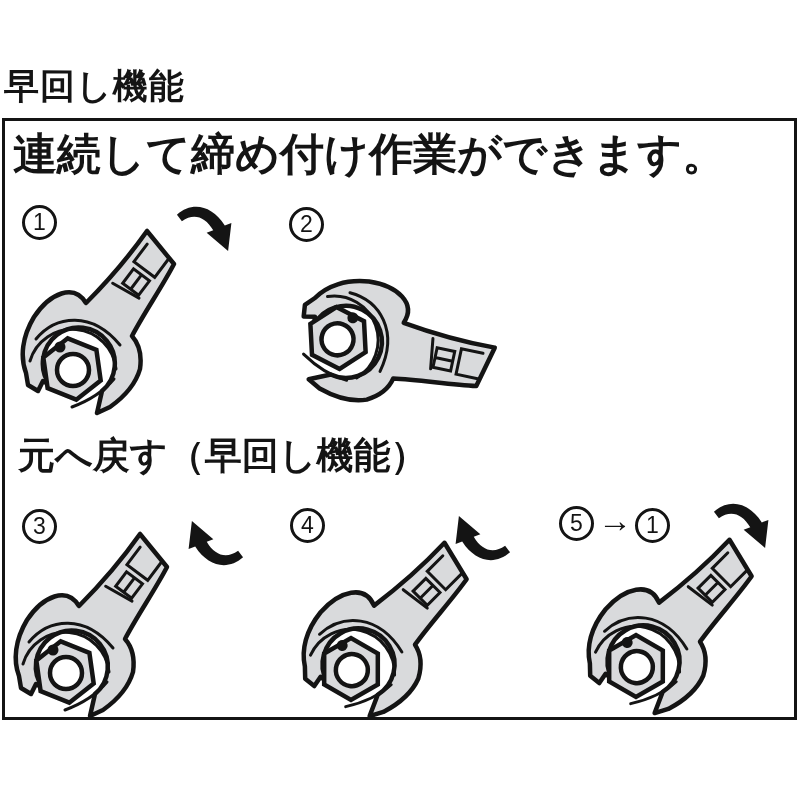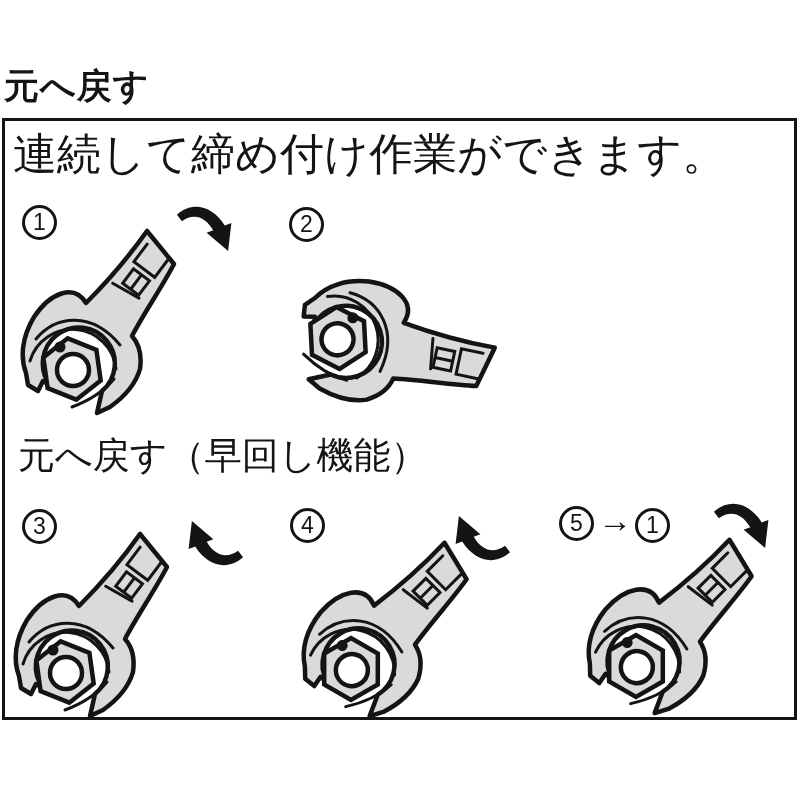--- a/index.html
+++ b/index.html
@@ -9,21 +9,21 @@
     font-family:"Liberation Sans","DejaVu Sans",sans-serif;
   }
   .abs{position:absolute}
   #page-title{
     left:4px;top:67px;font-size:35px;font-weight:600;line-height:1.1;letter-spacing:1px;
   }
   #usage-panel{
     left:2px;top:118px;width:795px;height:602px;
     border:3px solid #141414;box-sizing:border-box;background:#ffffff;
   }
-  .section-heading{font-weight:400;line-height:1.05;white-space:nowrap}
+  .section-heading{font-weight:700;line-height:1.05;white-space:nowrap}
   #heading-tighten{left:13px;top:131px;font-size:44px}
   #heading-return{left:18px;top:437px;font-size:37px}
   .badge{
     width:35px;height:35px;border:3px solid #141414;border-radius:50%;
     box-sizing:border-box;display:flex;align-items:center;justify-content:center;
     font-size:23px;font-weight:500;background:#fff;
   }
   #connector-arrow{
     left:595px;top:503px;width:40px;text-align:center;
     font-size:34px;font-weight:500;line-height:1;
@@ -58,21 +58,21 @@
       <path d="M28.7,11.6 L4.3,30.7 L-24.4,19.1 L-28.7,-11.6 L-4.3,-30.7 L24.4,-19.1 Z" fill="#d9dadc" stroke="#141414" stroke-width="4.5" stroke-linejoin="miter"></path>
       <circle cx="1" cy="1" r="16" fill="#ffffff" stroke="#141414" stroke-width="4.5"></circle>
       <circle cx="-12" cy="-22" r="5.5" fill="#141414"></circle>
     </g>
     <g id="rot-arrow">
       <path d="M6,14 C24,-2 48,2 64,27 L72,24 L68,58 L42,36 L50,33 C40,16 26,12 12,22 Z" fill="#141414"></path>
     </g>
   </defs>
 </svg>
 
-<div class="abs" id="page-title">元へ戻す</div>
+<div class="abs" id="page-title">早回し機能</div>
 
 <div class="abs" id="usage-panel"></div>
 
 <div class="abs section-heading" id="heading-tighten">連続して締め付け作業ができます。</div>
 <div class="abs section-heading" id="heading-return">元へ戻す（早回し機能）</div>
 
 <div class="abs badge" style="left:22px;top:205px">1</div>
 <div class="abs badge" style="left:289px;top:207px">2</div>
 <div class="abs badge" style="left:22px;top:509px">3</div>
 <div class="abs badge" style="left:290px;top:508px">4</div>

